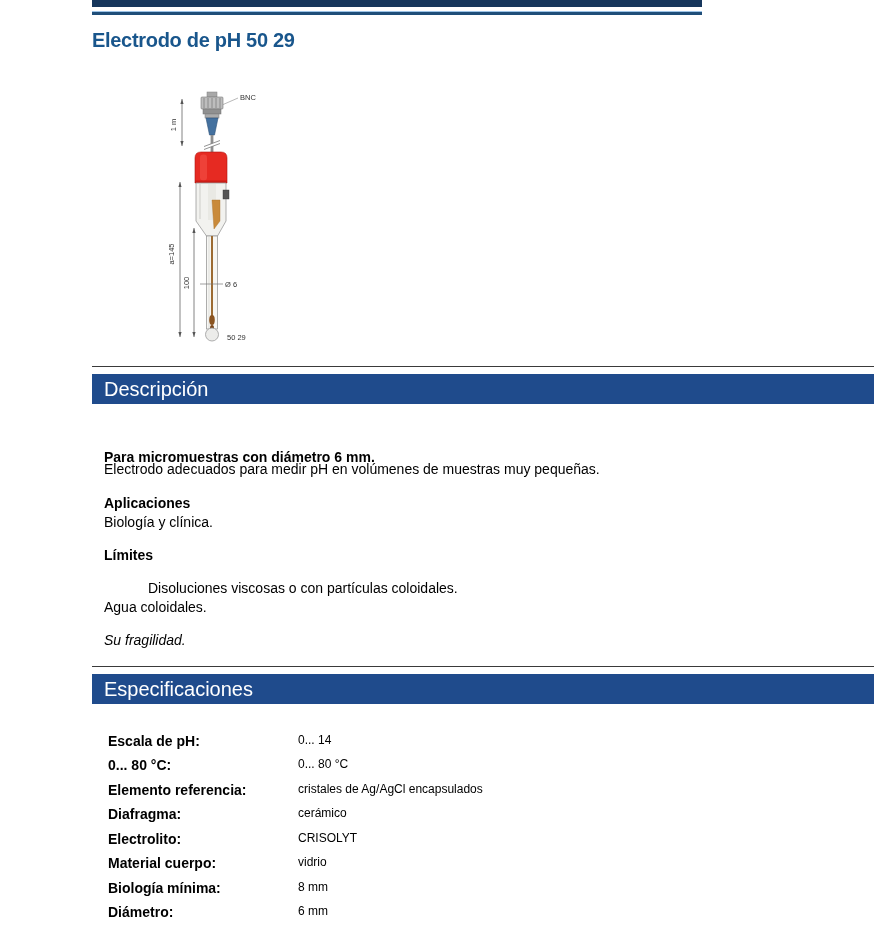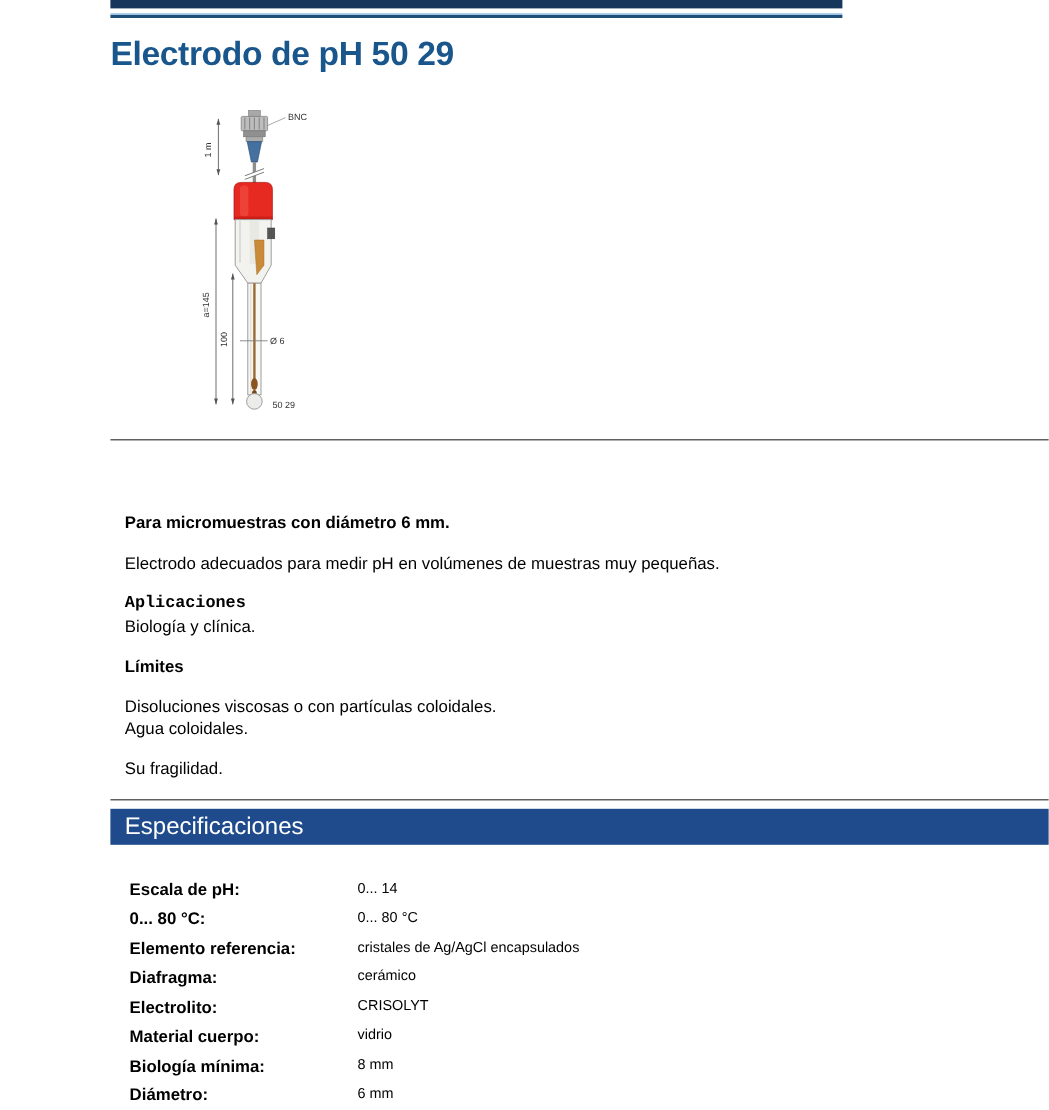--- a/index.html
+++ b/index.html
@@ -4,21 +4,21 @@
 <title>Electrodo de pH 50 29</title>
 <style>
   * { margin:0; padding:0; box-sizing:border-box; }
   body { background:#ffffff; font-family:"Liberation Sans", sans-serif; color:#000; }
   .page { position:relative; width:874px; height:925px; background:#ffffff; overflow:hidden; }
 
   .top-thick-bar { position:absolute; left:92px; top:0; width:610px; height:7px; background:#16365C; }
   .top-thin-rule { position:absolute; left:92px; top:11px; width:610px; height:4px;
                    background:linear-gradient(#9DC3E6 35%, #1F4E79 35%); }
 
-  .page-title { position:absolute; left:92px; top:29px; font-size:28px; font-weight:bold;
+  .page-title { position:absolute; left:92px; top:29px; font-size:20px; font-weight:bold;
                 color:#19568C; letter-spacing:-0.3px;text-align:right; }
 
   .diagram-wrap { position:absolute; left:140px; top:88px; width:190px; height:262px; }
 
   .section-rule { position:absolute; left:92px; width:782px; height:1px; background:#3A3A3A; }
   .rule-desc { top:366px; }
   .rule-spec { top:666px; }
 
   .banner { position:absolute; left:92px; width:782px; height:30px; background:#1F4B8C;
             color:#ffffff; font-size:20px; line-height:30px; padding-left:12px; }
@@ -117,29 +117,30 @@
       <circle cx="72" cy="246.5" r="6.5" fill="#ECECEA" stroke="#9A9A9A" stroke-width="0.8"></circle>
 
       <line x1="60" y1="196" x2="83" y2="196" stroke="#777" stroke-width="0.7"></line>
       <text x="85" y="199" font-size="7.5" fill="#333">Ø 6</text>
 
       <text x="87" y="252" font-size="7.5" fill="#333">50 29</text>
     </svg>
   </div>
 
   <div class="section-rule rule-desc"></div>
+  <div class="banner banner-desc">Descripción</div>
 
-  <div class="tline tbold" style="top:426px;">Para micromuestras con diámetro 6 mm.</div>
+  <div class="tline tbold" style="top:448px;">Para micromuestras con diámetro 6 mm.</div>
   <div class="tline" style="top:460px;text-align:right;">Electrodo adecuados para medir pH en volúmenes de muestras muy pequeñas.</div>
-  <div class="tline tbold" style="top:494px;font-family:Liberation Mono, monospace;">Aplicaciones</div>
+  <div class="tline tbold" style="top:494px;">Aplicaciones</div>
   <div class="tline" style="top:513px;">Biología y clínica.</div>
   <div class="tline tbold" style="top:546px;">Límites</div>
-  <div class="tline" style="top:579px;">Disoluciones viscosas o con partículas coloidales.</div>
+  <div class="tline" style="top:579px;margin-left:44px;">Disoluciones viscosas o con partículas coloidales.</div>
   <div class="tline" style="top:598px;">Agua coloidales.</div>
-  <div class="tline" style="top:631px;">Su fragilidad.</div>
+  <div class="tline" style="top:631px;font-style:italic;">Su fragilidad.</div>
 
   <div class="section-rule rule-spec"></div>
   <div class="banner banner-spec">Especificaciones</div>
 
   <div class="spec-table">
     <div class="spec-label">Escala de pH:</div>
     <div class="spec-value">0... 14</div>
 
     <div class="spec-label">0... 80 °C:</div>
     <div class="spec-value">0... 80 °C</div>

